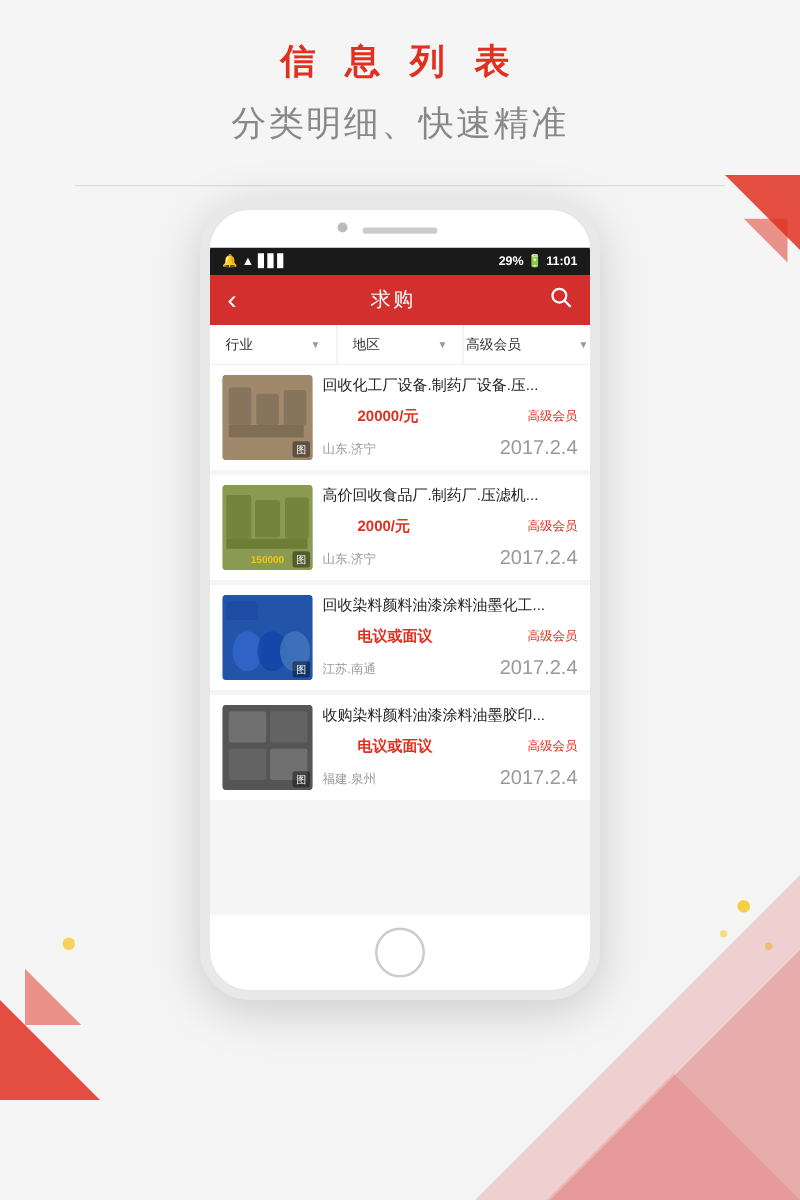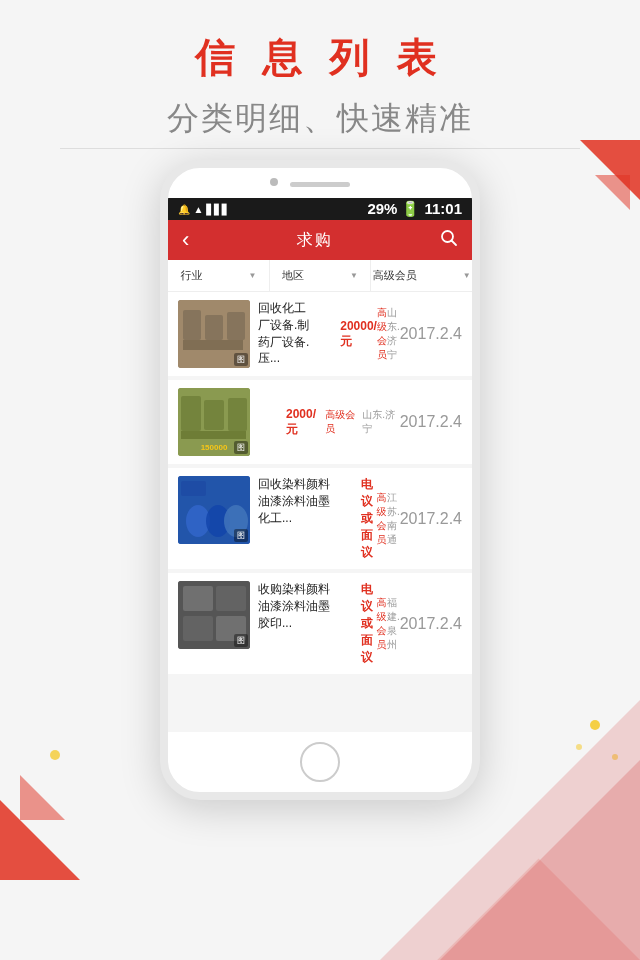--- a/index.html
+++ b/index.html
@@ -84,27 +84,27 @@
 
     
     .header-area {
       position: absolute;
       top: 30px;
       left: 0; right: 0;
       text-align: center;
       z-index: 10;
     }
     .main-title {
-      font-size: 40px;
+      font-size: 28px;
       font-weight: 900;
       color: #e03020;
       letter-spacing: 8px;
     }
     .sub-title {
-      font-size: 32px;
+      font-size: 28px;
       color: #888;
       margin-top: 12px;
       font-weight: 400;
       letter-spacing: 2px;
     }
 
     
     .divider {
       position: absolute;
       top: 148px;
@@ -189,21 +189,21 @@
       justify-content: space-between;
       align-items: center;
       height: 22px;
     }
     .status-bar-left {
       display: flex;
       gap: 3px;
       align-items: center;
     }
     .status-bar-right {
-      font-size: 15px;
+      font-size: 10px;
       font-weight: bold;
     }
 
     
     .app-header {
       background: #d32f2f;
       height: 40px;
       display: flex;
       align-items: center;
       justify-content: space-between;
@@ -284,21 +284,21 @@
       right: 2px;
       background: rgba(0,0,0,0.4);
       color: #fff;
       font-size: 8px;
       padding: 1px 3px;
       border-radius: 2px;
     }
     .item-info {
       flex: 1;
       display: flex;
-      flex-direction: row;
+      flex-direction: column;
       justify-content: space-between;
     }
     .item-title {
       font-size: 12px;
       color: #222;
       line-height: 1.4;
       font-weight: 500;
     }
     .item-row2 {
       display: flex;
@@ -451,20 +451,21 @@
                 <rect x="3" y="8" width="20" height="35" rx="2" fill="#6B7B35" opacity="0.7"></rect>
                 <rect x="26" y="12" width="20" height="30" rx="2" fill="#6B7B35" opacity="0.7"></rect>
                 <rect x="50" y="10" width="19" height="33" rx="2" fill="#6B7B35" opacity="0.7"></rect>
                 <rect x="3" y="43" width="65" height="8" fill="#5B6B25" opacity="0.6"></rect>
                 <text x="36" y="62" text-anchor="middle" fill="#f5c518" font-size="8">150000</text>
               </svg>
             </div>
             <span class="img-badge">图</span>
           </div>
           <div class="item-info">
+            <div class="item-title">高价回收食品厂.制药厂.压滤机...</div>
             <div class="item-row2">
               <span class="item-price">2000/元</span>
               <span class="item-member">高级会员</span>
             </div>
             <div class="item-row3">
               <span class="item-location">山东.济宁</span>
               <span class="item-date">2017.2.4</span>
             </div>
           </div>
         </div>

